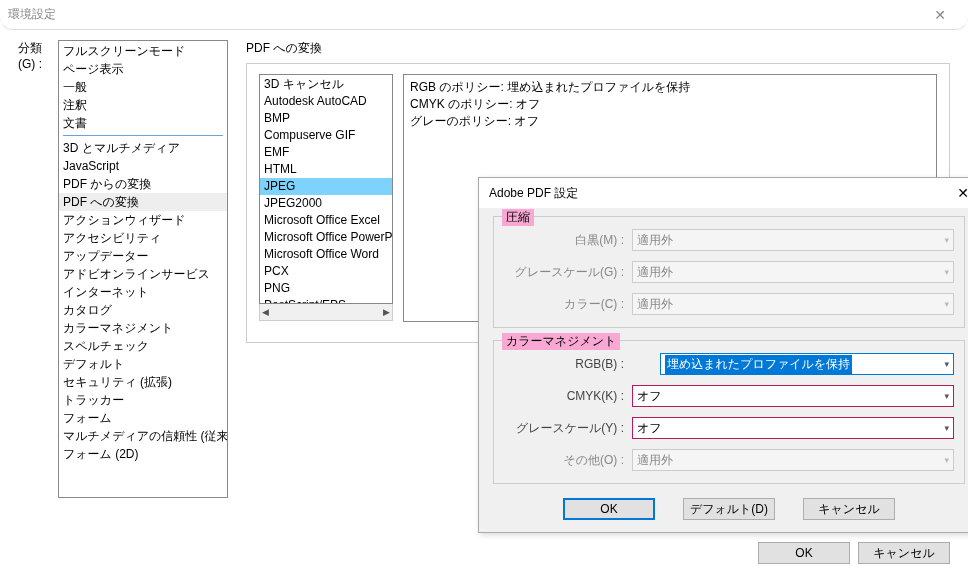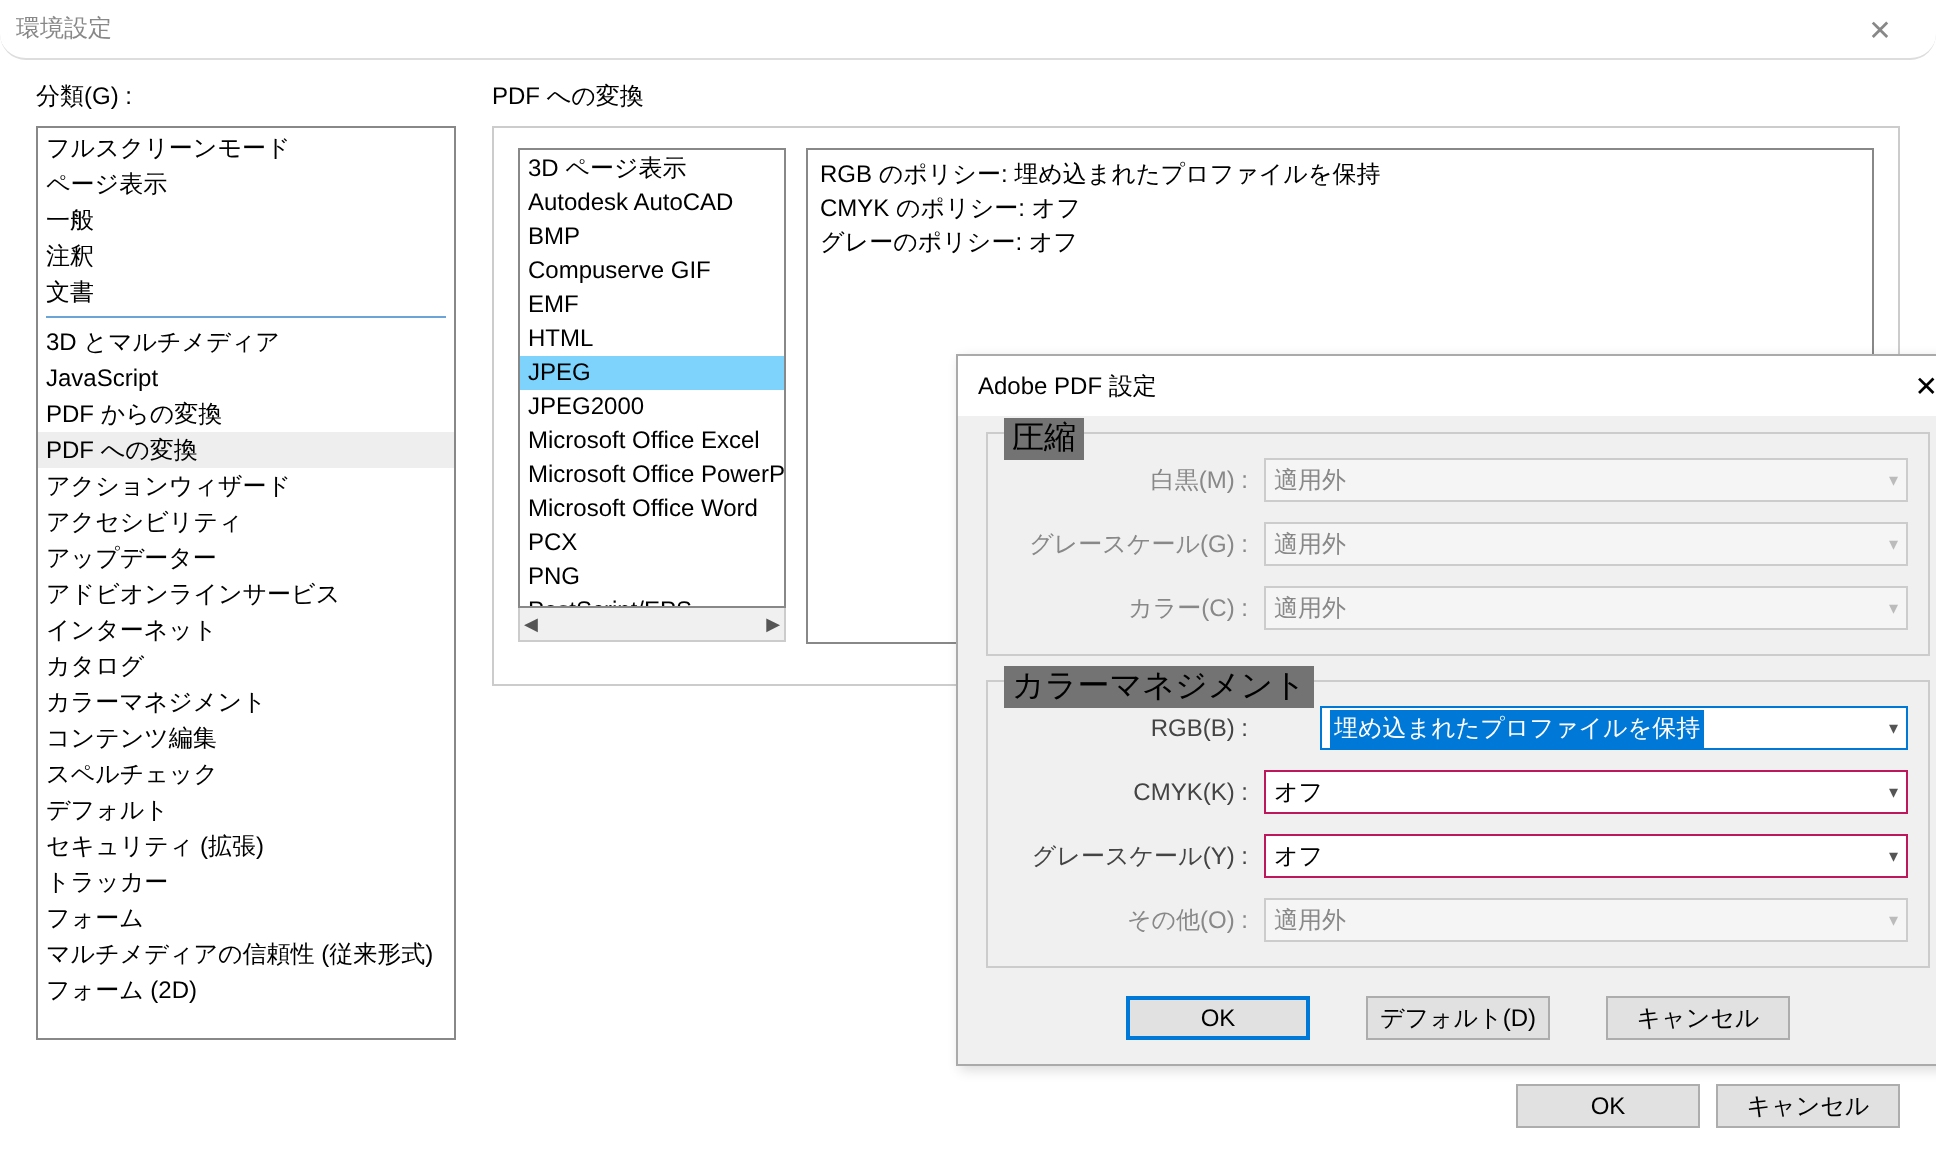--- a/index.html
+++ b/index.html
@@ -29,21 +29,21 @@
       color: #888;
       font-size: 14px;
       cursor: pointer;
     }
     .body {
       padding: 10px 18px;
       display: flex;
       gap: 18px;
       height: 500px;
     }
-    .col-left { width: 210px; display:flex; flex-direction:column;}
+    .col-left { width: 210px; display:flex; flex-direction:row;}
     .section-label {
       font-size: 12px;
       margin-bottom: 6px;
       color: #000;
     }
     .listbox {
       border: 1px solid #888;
       background: #fff;
       height: 458px;
       overflow: hidden;
@@ -161,23 +161,23 @@
     .group {
       border: 1px solid #ccc;
       padding: 12px 10px 10px;
       position: relative;
       margin-bottom: 12px;
     }
     .group .glegend {
       position: absolute;
       top: -8px;
       left: 8px;
-      background: #737373;
+      background: #f9a8d4;
       padding: 0 4px;
-      font-size: 16px;
+      font-size: 12px;
       font-family: Liberation Serif, serif;
     }
     .form-row {
       display: flex;
       align-items: center;
       margin-bottom: 10px;
       gap: 8px;
     }
     .form-row:last-child { margin-bottom: 2px;}
     .form-label {
@@ -259,39 +259,38 @@
       <div class="item">JavaScript</div>
       <div class="item">PDF からの変換</div>
       <div class="item selected">PDF への変換</div>
       <div class="item">アクションウィザード</div>
       <div class="item">アクセシビリティ</div>
       <div class="item">アップデーター</div>
       <div class="item">アドビオンラインサービス</div>
       <div class="item">インターネット</div>
       <div class="item">カタログ</div>
       <div class="item">カラーマネジメント</div>
-      <div class="item">コンテンツ編集</div>
       <div class="item">スペルチェック</div>
       <div class="item">デフォルト</div>
       <div class="item">セキュリティ (拡張)</div>
       <div class="item">トラッカー</div>
       <div class="item">フォーム</div>
       <div class="item">マルチメディアの信頼性 (従来形式)</div>
       <div class="item">フォーム (2D)</div>
 
     </div>
   </div>
 
   <div class="col-right">
     <div class="section-label">PDF への変換</div>
     <div class="fieldset-outer">
       <div class="conv-row">
         <div class="conv-list-wrap">
           <div class="conv-list">
-            <div class="item">3D ページ表示</div>
+            <div class="item">3D キャンセル</div>
             <div class="item">Autodesk AutoCAD</div>
             <div class="item">BMP</div>
             <div class="item">Compuserve GIF</div>
             <div class="item">EMF</div>
             <div class="item">HTML</div>
             <div class="item selected">JPEG</div>
             <div class="item">JPEG2000</div>
             <div class="item">Microsoft Office Excel</div>
             <div class="item">Microsoft Office PowerPoint</div>
             <div class="item">Microsoft Office Word</div>

